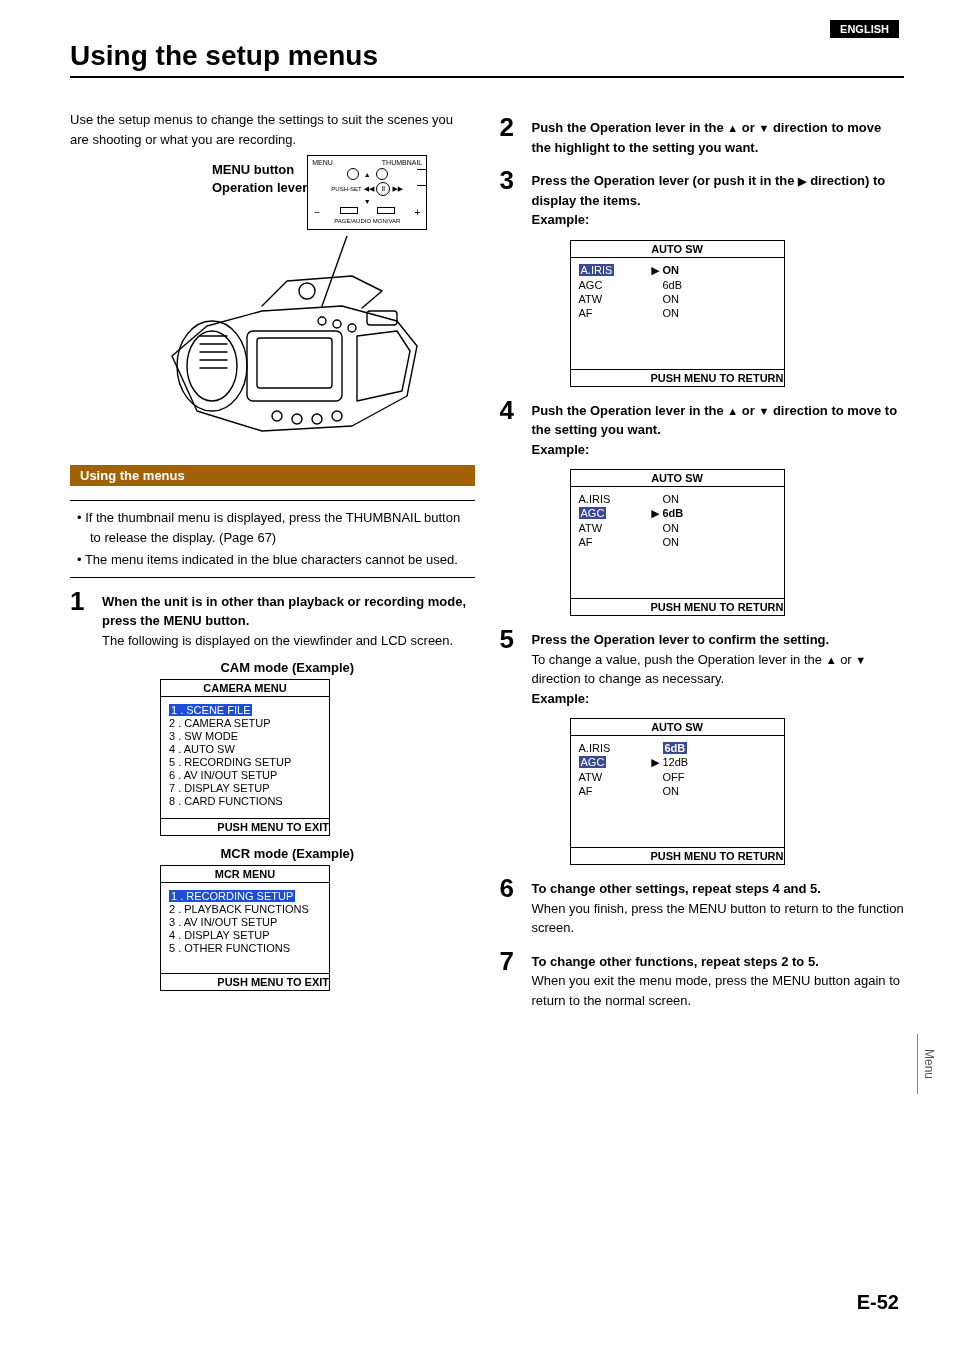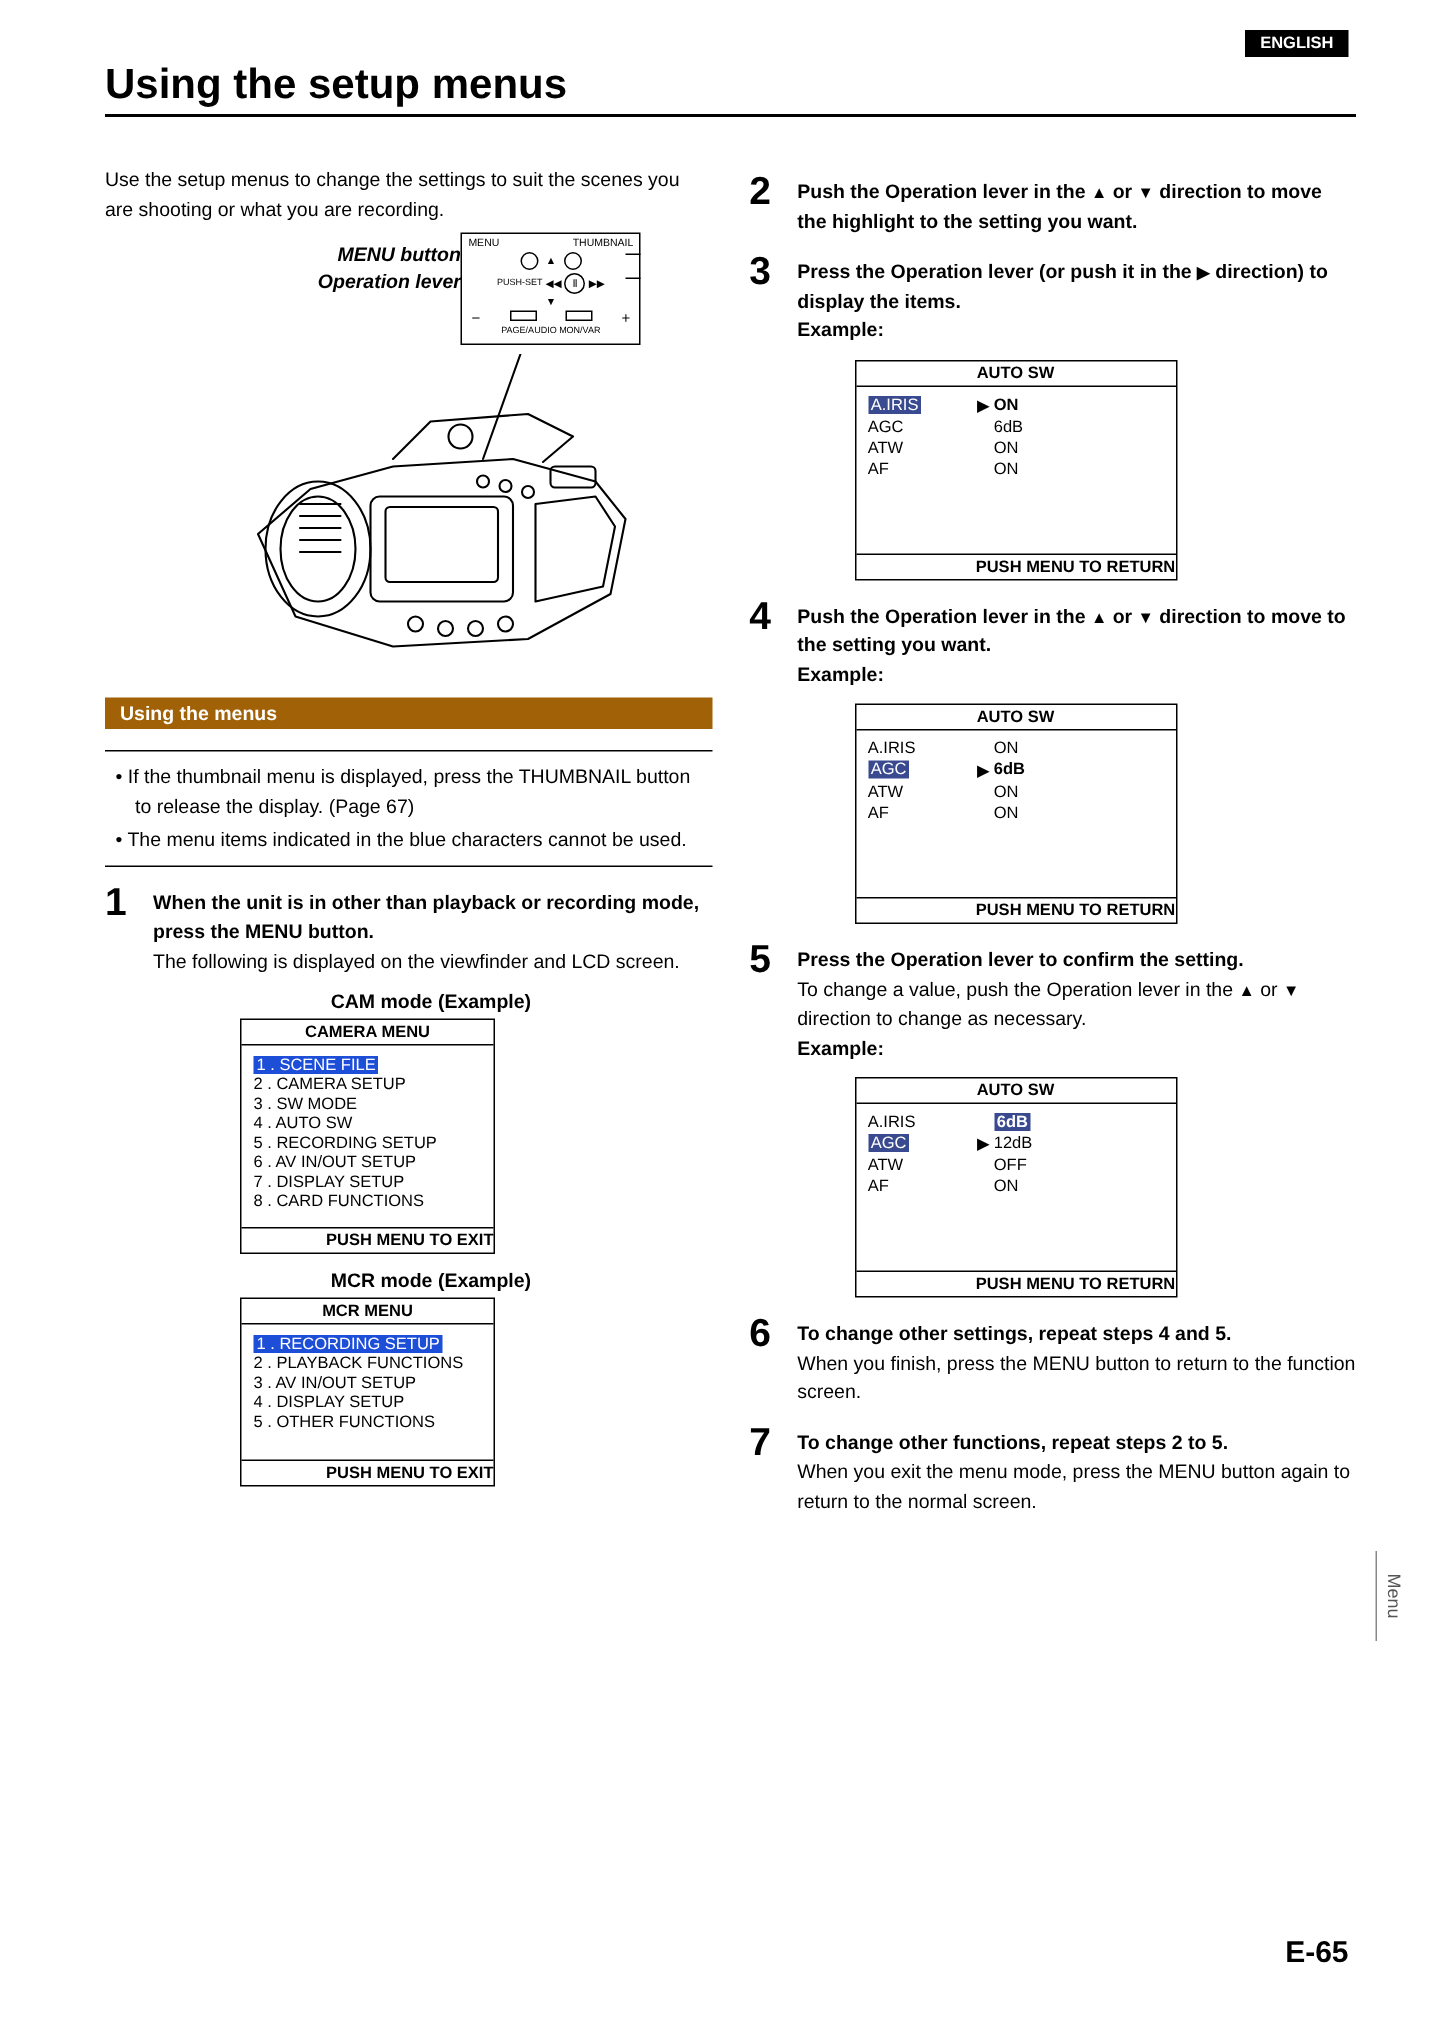--- a/index.html
+++ b/index.html
@@ -135,21 +135,21 @@
   .camera-figure {
     text-align: center;
     margin-top: 6px;
   }
   .ctrl-panel {
     display: inline-block;
     position: relative;
     font-size: 8px;
     text-align: left;
   }
-  .ctrl-labels { font-weight:bold; font-size:13px; line-height:1.4; position:absolute; right:120px; top:6px; text-align:right;font-style:italic;}
+  .ctrl-labels { font-weight:bold; font-size:13px; line-height:1.4; position:absolute; right:120px; top:6px; text-align:left;}
   .panel-box {
     border: 1px solid #000;
     width: 120px;
     padding: 3px 4px 5px 4px;
     margin-left: 190px;
   }
   .panel-row { display:flex; justify-content: space-between; font-size:7px;}
   .dpad-row { display:flex; align-items:center; justify-content:center; gap:5px; margin:2px 0;}
   .button-circ { width:12px; height:12px; border:1.2px solid #000; border-radius:50%;}
   .rect { width:18px; height:7px; border:1.2px solid #000;}
@@ -412,14 +412,14 @@
         <div class="step-num">7</div>
         <div class="step-body">
           <span class="lead">To change other functions, repeat steps 2 to 5.</span>
           <div>When you exit the menu mode, press the MENU button again to return to the normal screen.</div>
         </div>
       </div>
     </div>
   </div>
 
   <div class="side-tab">Menu</div>
-  <div class="page-num">E-65</div>
+  <div class="page-num">E-52</div>
 </div>
 
 </body></html>

